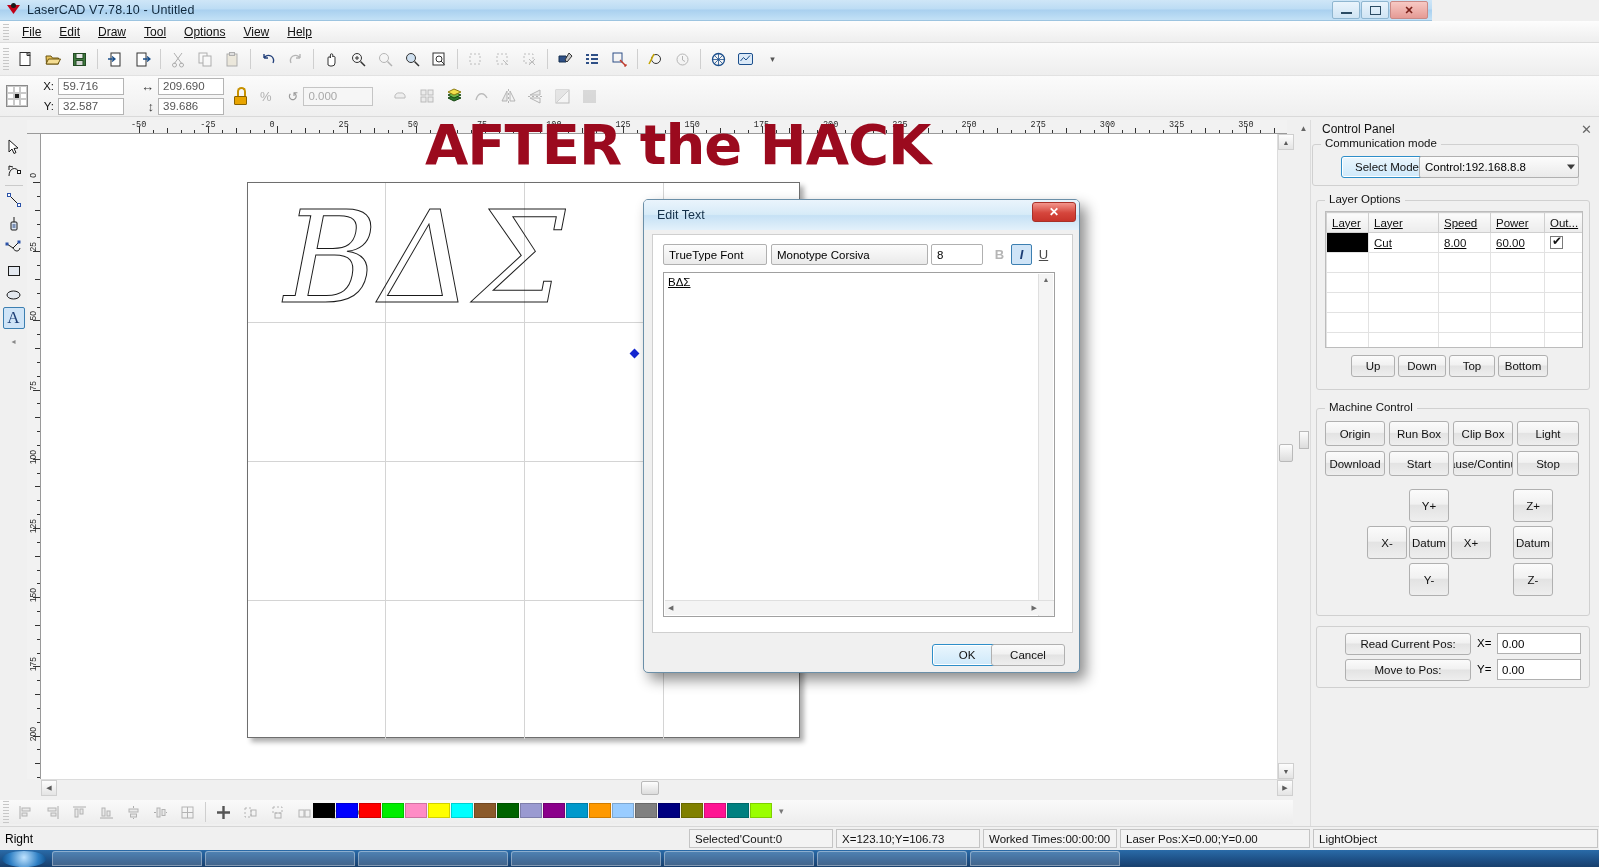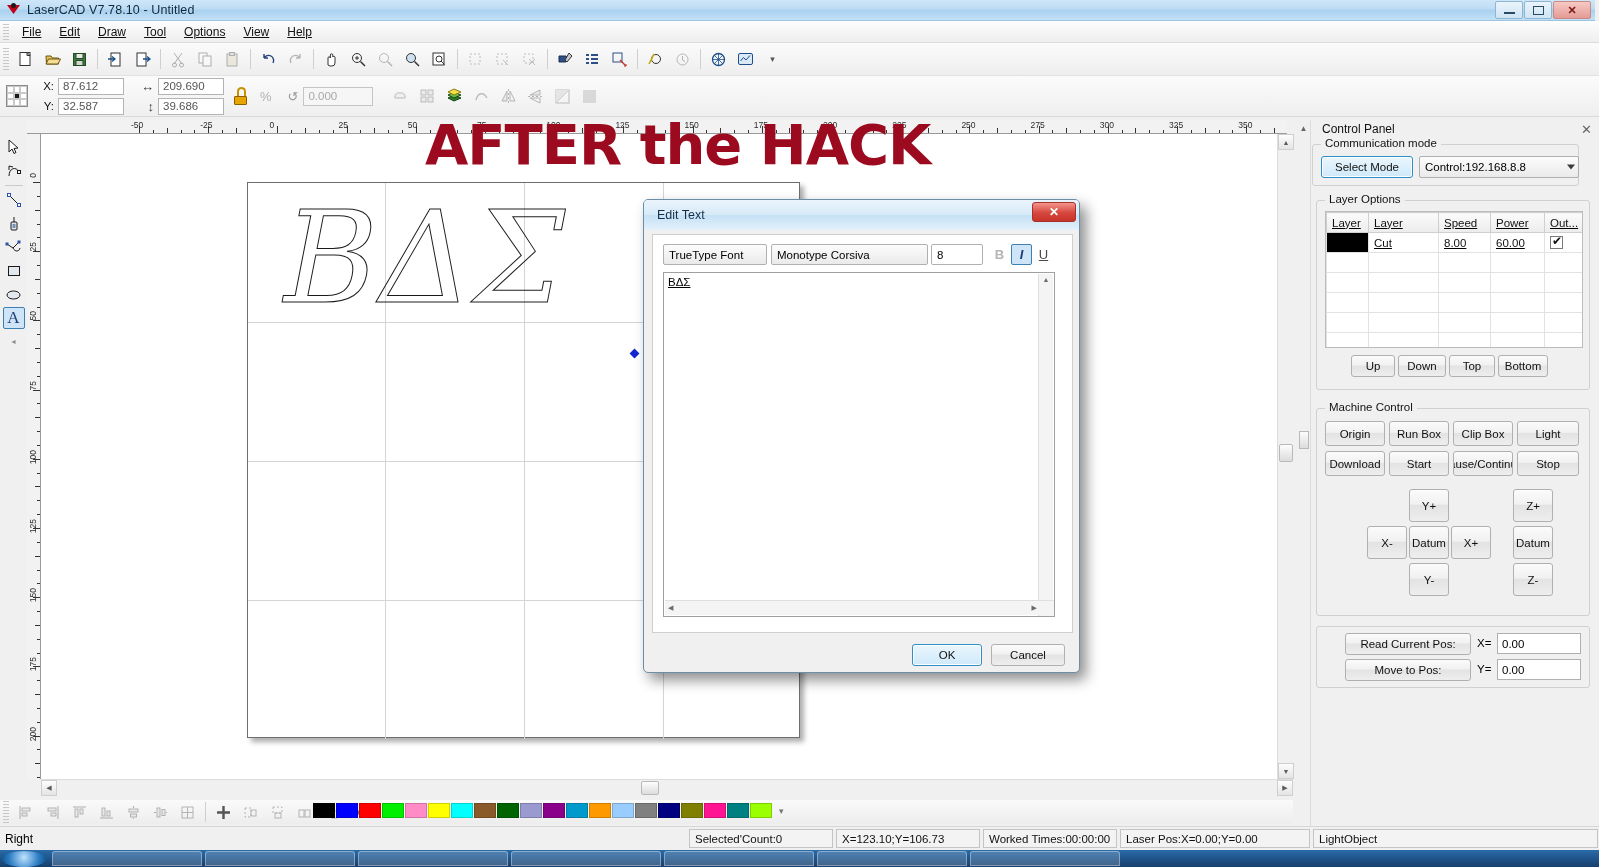--- a/index.html
+++ b/index.html
@@ -5,21 +5,21 @@
   * { box-sizing: border-box; }
   html, body { margin:0; padding:0; }
   body {
     width:1599px; height:867px; overflow:hidden;
     font-family:"Liberation Sans", sans-serif; font-size:12px;
     background:#f0f0f0; position:relative; color:#000;
   }
 
   
   #titlebar{
-    position:absolute; left:0; top:0; width:1595px; height:21px;
+    position:absolute; left:0; top:0; width:1432px; height:21px;
     background:linear-gradient(to bottom,#cfe6f7 0%,#bcdcf4 45%,#a9d0ef 50%,#c3e1f6 100%);
     border-bottom:1px solid #9cc4e0;
     display:flex; align-items:center;
   }
   #titlebar .app-ico{
     width:16px;height:16px;margin:0 5px 0 6px;position:relative;
   }
   #titlebar .app-ico:before{
     content:""; position:absolute; left:1px; top:3px; width:13px; height:9px;
     background:#c00018; clip-path:polygon(0 0,100% 0,50% 100%);
@@ -109,21 +109,21 @@
   #hruler{
     position:absolute; left:27px; top:120px; width:1260px; height:14px;
     background:#f2f2f2; border-bottom:1px solid #9a9a9a; overflow:hidden;
   }
   #vruler{
     position:absolute; left:27px; top:134px; width:14px; height:645px;
     background:#f2f2f2; border-right:1px solid #9a9a9a; overflow:hidden;
   }
   #corner{ position:absolute;left:27px;top:120px;width:14px;height:14px;background:#cfcfcf;}
   .rk{ position:absolute; background:#333; }
-  .rlabel{ position:absolute; font-size:8.5px; color:#2b2b2b; font-family:Liberation Sans, sans-serif;}
+  .rlabel{ position:absolute; font-size:8.5px; color:#2b2b2b; font-family:Liberation Mono, monospace;}
   .vlabel{ position:absolute; font-size:8.5px; color:#2b2b2b;
     writing-mode:vertical-rl; transform:rotate(180deg); }
 
   #canvaswrap{
     position:absolute; left:41px; top:134px; width:1246px; height:645px;
     background:#ffffff; overflow:hidden;
   }
   #sheet{
     position:absolute; left:206px; top:48px; width:553px; height:556px;
     background:#fff; border:1px solid #6e6e6e;
@@ -188,20 +188,21 @@
     font-size:11.5px; color:#111;
   }
   .btn{
     background:linear-gradient(to bottom,#fbfbfb 0%,#f1f1f1 45%,#e3e3e3 50%,#eeeeee 100%);
     border:1px solid #b0b0b0; border-radius:3px; font-size:11.5px; color:#111;
     display:flex;align-items:center;justify-content:center; overflow:hidden; white-space:nowrap;
   }
   .btn.primary{
     border-color:#2d8ec9; background:linear-gradient(to bottom,#eaf6fd,#cfe9fa);
     box-shadow:inset 0 0 0 1px #fff;
+    margin-left:20px;
   }
   .combo{
     border:1px solid #b0b0b0; background:linear-gradient(to bottom,#fcfcfc,#eaeaea);
     border-radius:2px; font-size:11.5px; display:flex;align-items:center;
     padding-left:5px; position:relative;
   }
   .combo .arw{
     position:absolute; right:3px; top:50%; transform:translateY(-50%);
     width:0;height:0;border-left:4px solid transparent;border-right:4px solid transparent;
     border-top:5px solid #3a3a3a;
@@ -487,21 +488,21 @@
       <div class="on"></div>
       <div></div>
     <div></div>
       <div></div>
       <div></div>
   </div>
 
   <div class="coord-col">
     <div class="coord-row">
       <span class="coord-lbl">X:</span>
-      <span class="coord-in">87.612</span>
+      <span class="coord-in">59.716</span>
     </div>
     <div class="coord-row">
       <span class="coord-lbl">Y:</span>
       <span class="coord-in">32.587</span>
     </div>
   </div>
 
   <div class="coord-col" style="margin-left:14px">
     <div class="coord-row">
       <span class="coord-lbl ico-sym">↔</span>

